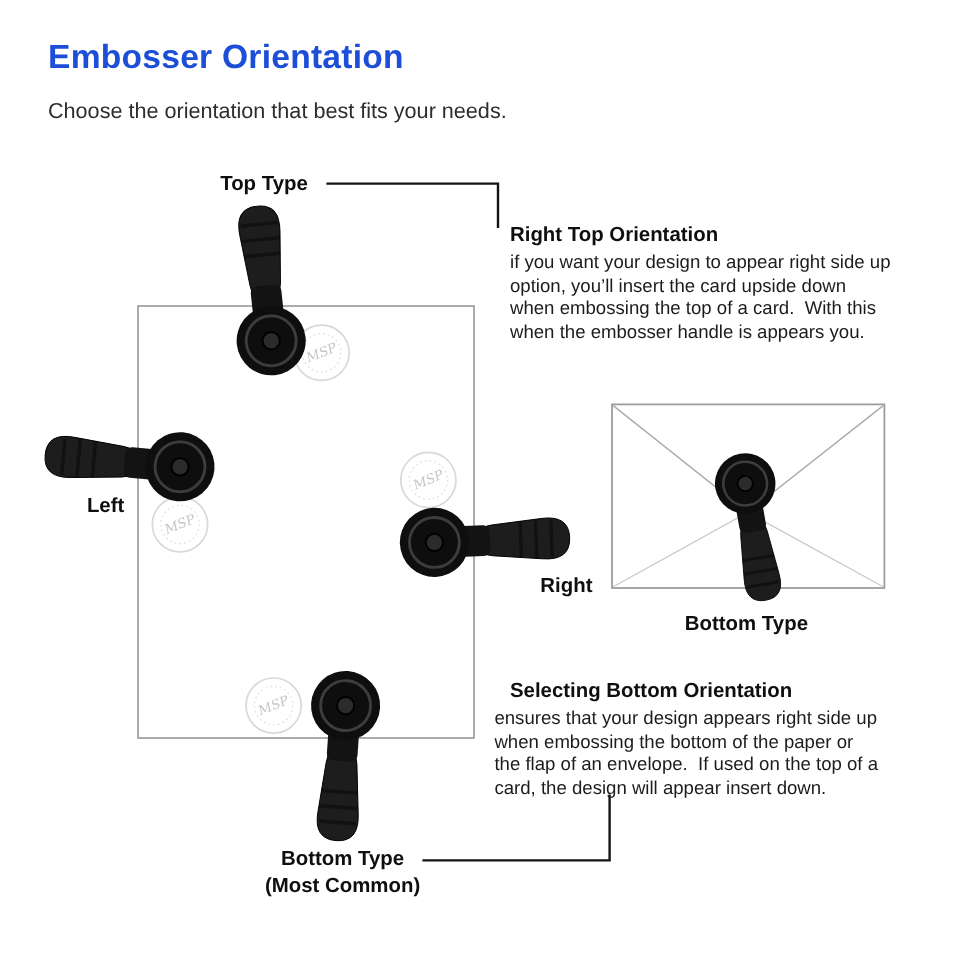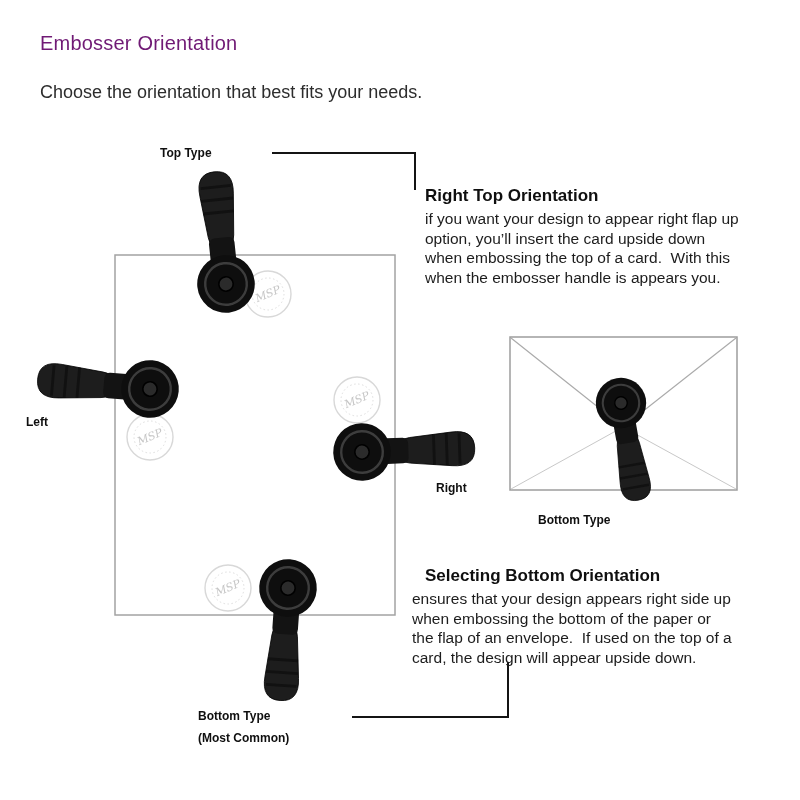--- a/index.html
+++ b/index.html
@@ -1,23 +1,23 @@
 <!DOCTYPE html>
 <html><head>
 <meta charset="utf-8">
 <style>
   * { margin:0; padding:0; box-sizing:border-box; }
   html,body { background:#ffffff; }
   body { font-family:"Liberation Sans", sans-serif; }
   .canvas { position:relative; width:800px; height:800px; background:#ffffff; overflow:hidden; color:#1b1b1b; }
   .art { position:absolute; left:0; top:0; }
   .abs { position:absolute; }
-  .title { font-size:20px; font-weight:400; color:#701a75; letter-spacing:0.2px; }
+  .title { font-size:28px; font-weight:700; color:#1d4ed8; letter-spacing:0.2px; }
   .subtitle { font-size:18px; color:#2d2d2d; margin-top:8px;text-align:right; }
-  .lbl { font-weight:700; font-size:12px; color:#0f0f0f; line-height:22px; }
+  .lbl { font-weight:700; font-size:17px; color:#0f0f0f; text-align:center; line-height:22px; }
   .info-heading { font-weight:700; font-size:17px; color:#0f0f0f; }
   .body-line { font-size:15.5px; color:#1c1c1c; line-height:19.5px; white-space:pre; }
   .seal-text { font-family:"DejaVu Serif", serif; font-style:italic; font-size:11px; fill:#c6c6c6; }
 </style>
 </head>
 <body>
 
 <div class="canvas">
 
   <svg class="art" width="800" height="800" viewBox="0 0 800 800">
@@ -68,38 +68,38 @@
     <use href="#embosser-shape" transform="translate(621,403) rotate(170) scale(0.7)"></use>
 
     <polyline points="272,153 415,153 415,190" fill="none" stroke="#141414" stroke-width="2"></polyline>
     <polyline points="352,717 508,717 508,662" fill="none" stroke="#141414" stroke-width="2"></polyline>
   </svg>
 
   <div class="abs title" style="left:40px; top:32px;">Embosser Orientation</div>
   <div class="abs subtitle" style="left:40px; top:74px;">Choose the orientation that best fits your needs.</div>
 
   <div class="abs lbl" style="left:160px; top:142px; width:120px;">Top Type</div>
-  <div class="abs lbl" style="left:26px; top:411px; width:64px;">Left</div>
+  <div class="abs lbl" style="left:56px; top:411px; width:64px;">Left</div>
   <div class="abs lbl" style="left:396px; top:477px; width:72px;margin-left:40px;">Right</div>
   <div class="abs" style="left:198px; top:705px; width:175px;">
     <div class="lbl">Bottom Type</div>
     <div class="lbl">(Most Common)</div>
   </div>
 
   <div class="abs info-heading" style="left:425px; top:186px;">Right Top Orientation</div>
   <div class="abs" style="left:425px; top:209px;">
-    <div class="body-line">if you want your design to appear right flap up</div>
+    <div class="body-line">if you want your design to appear right side up</div>
     <div class="body-line">option, you’ll insert the card upside down</div>
     <div class="body-line">when embossing the top of a card.  With this</div>
     <div class="body-line">when the embosser handle is appears you.</div>
   </div>
 
   <div class="abs lbl" style="left:538px; top:509px; width:168px;">Bottom Type</div>
 
   <div class="abs info-heading" style="left:425px; top:566px;">Selecting Bottom Orientation</div>
   <div class="abs" style="left:412px; top:589px;">
     <div class="body-line">ensures that your design appears right side up</div>
     <div class="body-line">when embossing the bottom of the paper or</div>
     <div class="body-line">the flap of an envelope.  If used on the top of a</div>
-    <div class="body-line">card, the design will appear upside down.</div>
+    <div class="body-line">card, the design will appear insert down.</div>
   </div>
 
 </div>
 
 </body></html>

